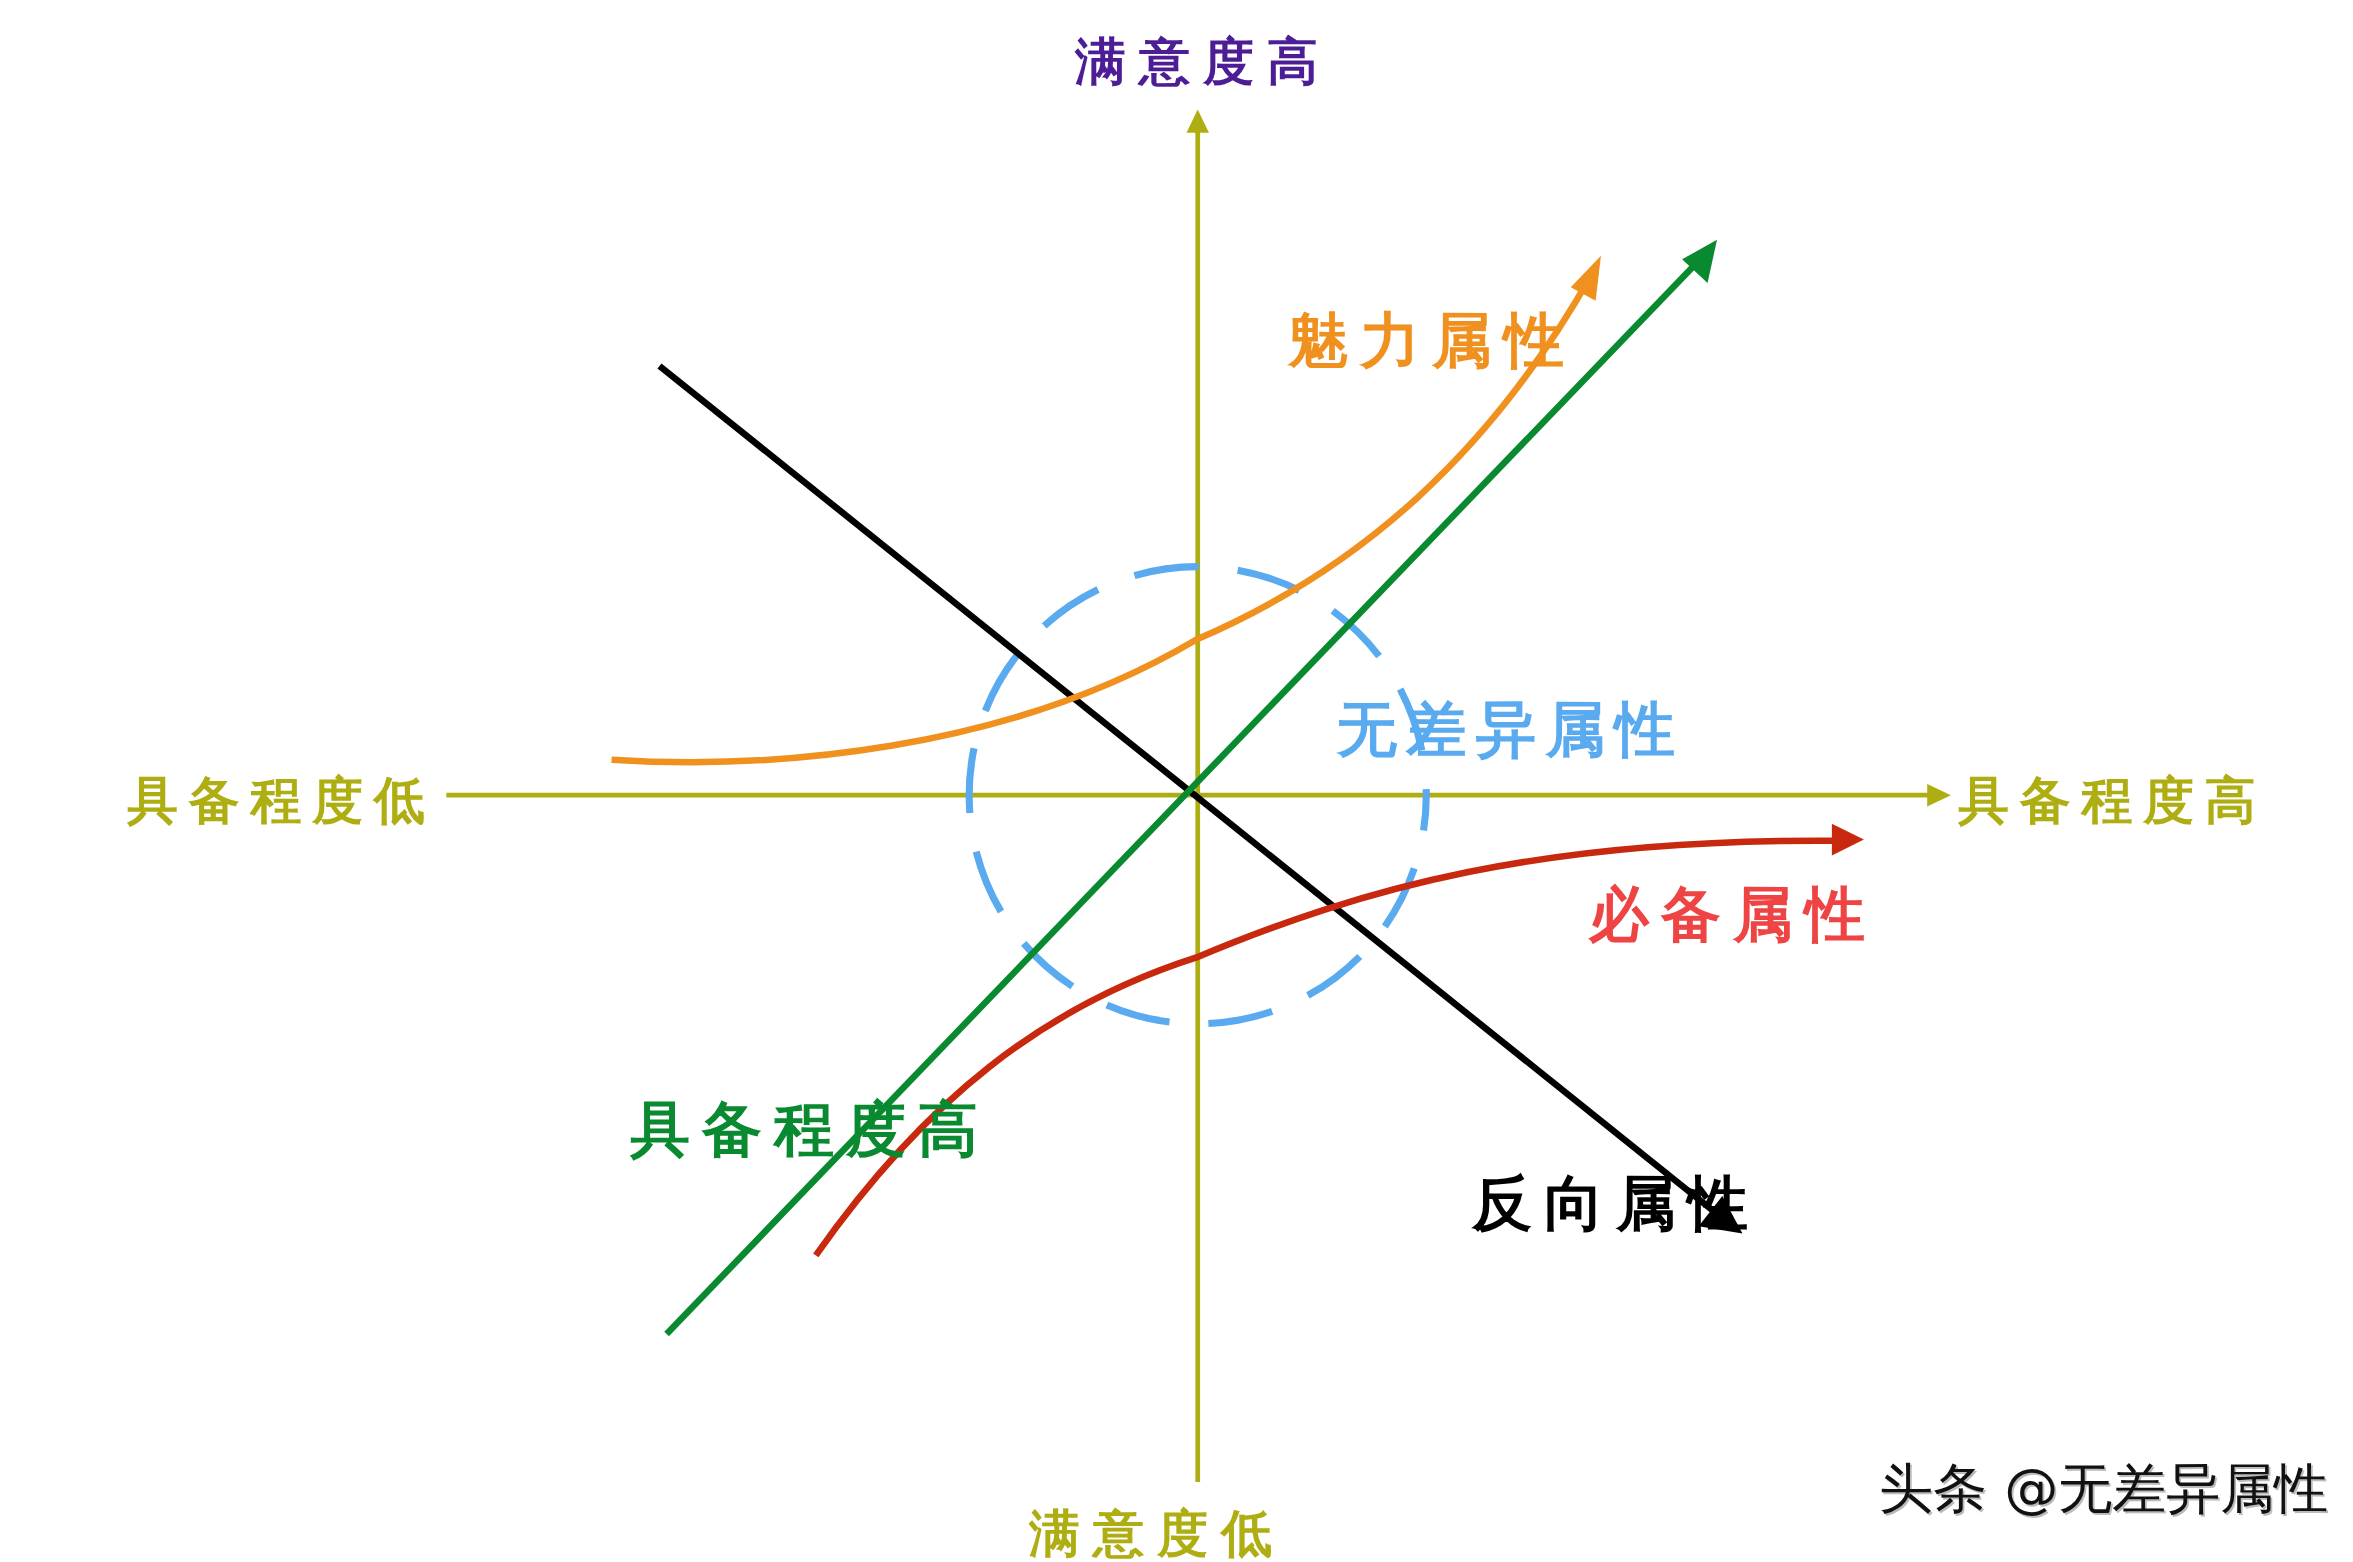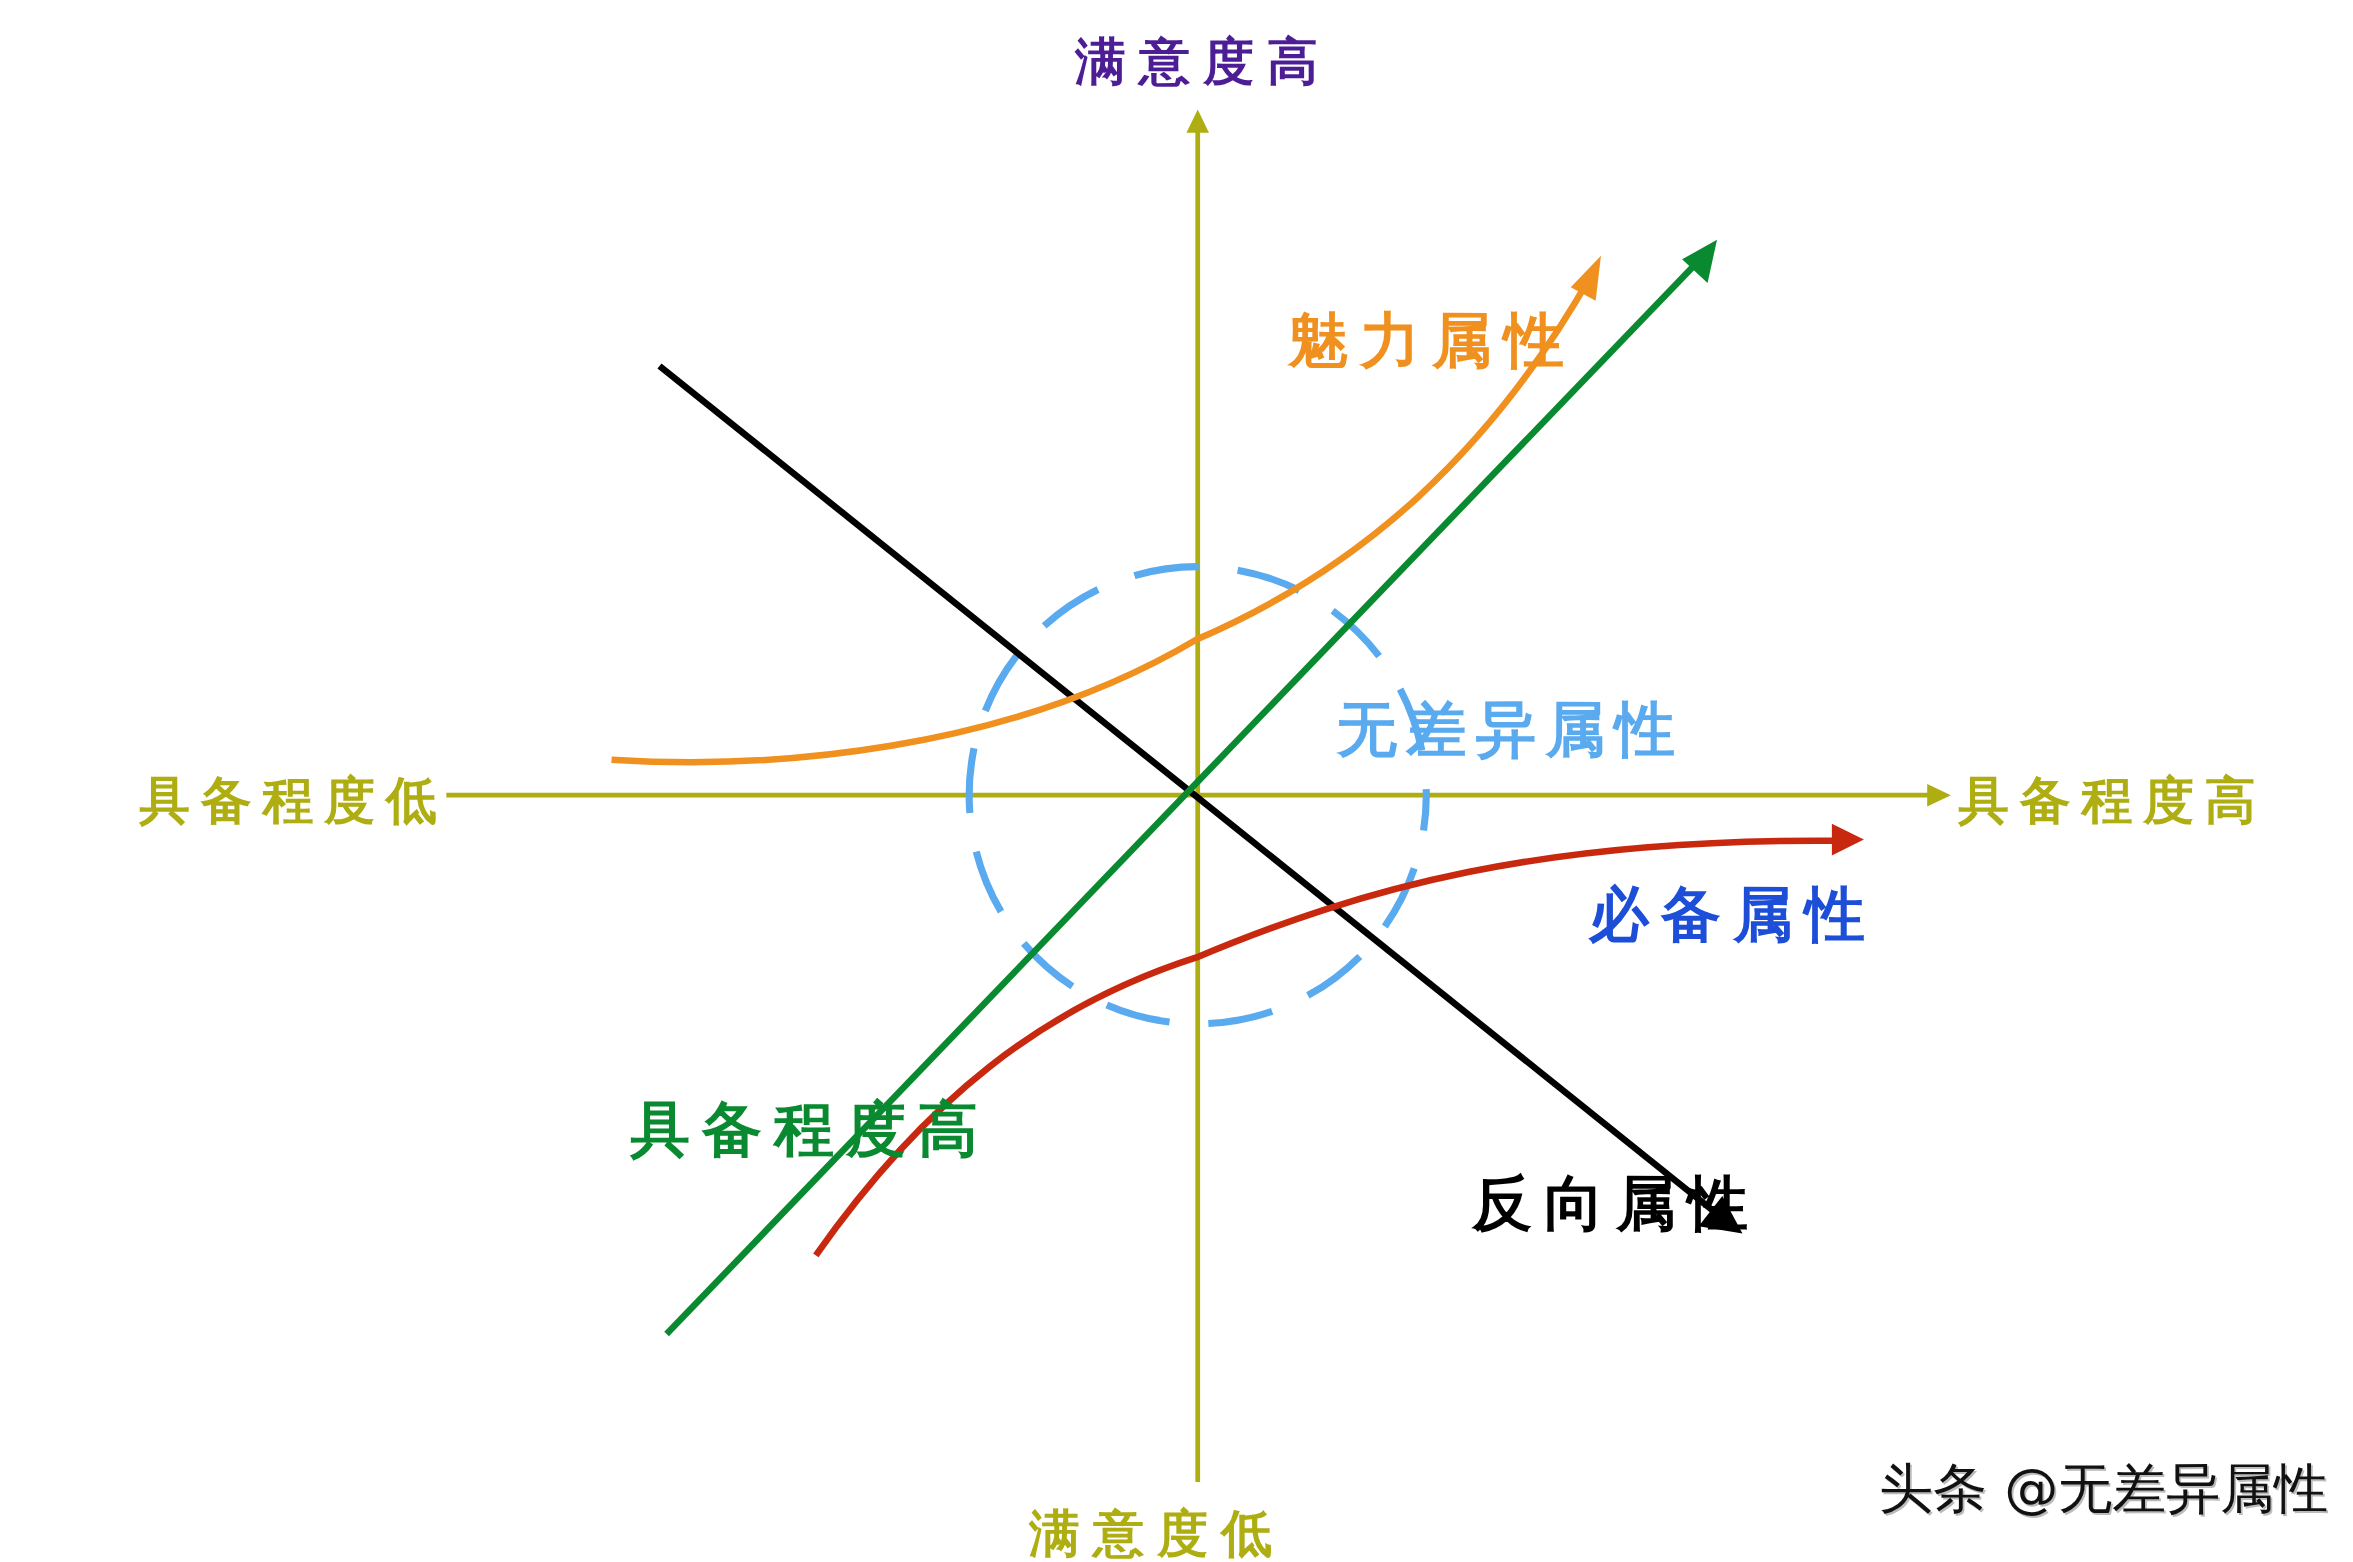--- a/index.html
+++ b/index.html
@@ -57,23 +57,23 @@
   </g>
 
   <g>
     <path d="M1377,2120 C1560,1860 1760,1700 2020,1617 C2300,1500 2600,1415 3110,1420" fill="none" stroke="#C8280E" stroke-width="11"></path>
     <polygon points="3147,1418 3093,1391 3093,1445" fill="#C8280E"></polygon>
   </g>
 </svg>
 
 <div class="lbl axis-lbl" style="left:1075px; top:36px; color:#4c1d95;">满意度高</div>
 <div class="lbl axis-lbl" style="left:1029px; top:1508px; color:#AEAE12;text-align:center;">满意度低</div>
-<div class="lbl axis-lbl" style="left:127px; top:775px; color:#AEAE12; letter-spacing:10.7px;margin-left:12px;">具备程度低</div>
+<div class="lbl axis-lbl" style="left:127px; top:775px; color:#AEAE12; letter-spacing:10.7px;">具备程度低</div>
 <div class="lbl axis-lbl" style="left:1958px; top:775px; color:#AEAE12; letter-spacing:10.7px;">具备程度高</div>
 
 <div class="lbl attr-lbl" style="left:1288px; top:310px; color:#F0901E;">魅力属性</div>
 <div class="lbl attr-lbl" style="left:630px; top:1099px; color:#0A8A30;">具备程度高</div>
-<div class="lbl attr-lbl" style="left:1589px; top:884px; color:#1d4ed8;">必备属性</div>
+<div class="lbl attr-lbl" style="left:1589px; top:884px; color:#ef4444;">必备属性</div>
 <div class="lbl attr-lbl" style="left:1337px; top:699px; color:#5AAAF0; letter-spacing:9.5px;">无差异属性</div>
 <div class="lbl attr-lbl" style="left:1444px; top:1173px; color:#000000;margin-left:28px;">反向属性</div>
 
 <div class="wm" style="left:1879px; top:1462px;">头条 @无差异属性</div>
 
 
 </body></html>

